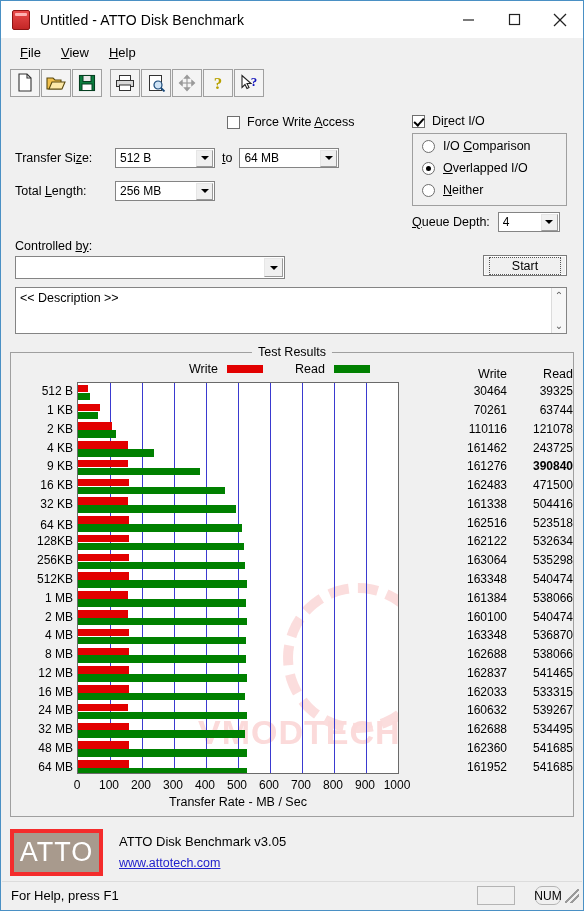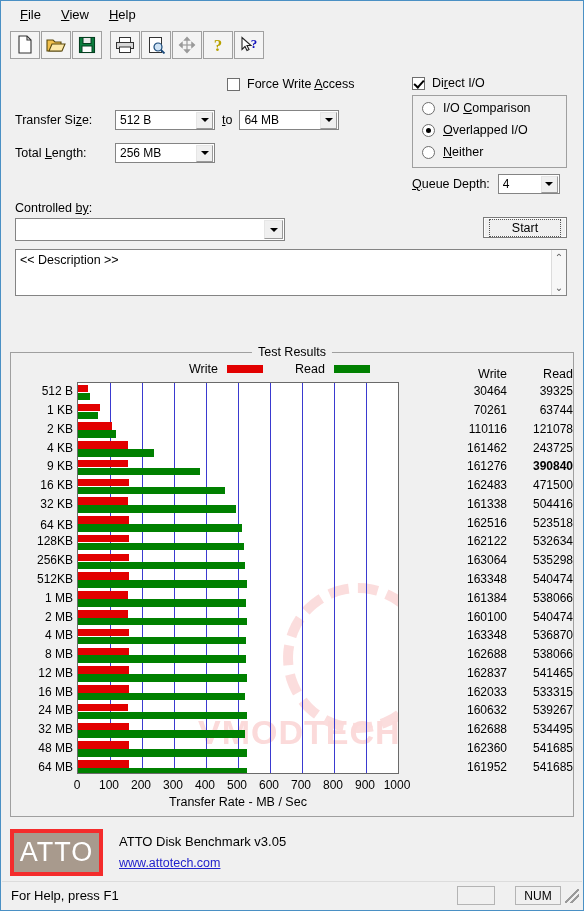--- a/index.html
+++ b/index.html
@@ -186,20 +186,42 @@
     background:
       linear-gradient(135deg,transparent 46%,#9a9a9a 46%,#9a9a9a 56%,transparent 56%),
       linear-gradient(135deg,transparent 66%,#9a9a9a 66%,#9a9a9a 76%,transparent 76%);
   }
 </style>
 </head>
 <body>
 
 <div class="window">
 
+  <div class="titlebar">
+    <div class="app-icon"></div>
+    <div class="title-text">Untitled - ATTO Disk Benchmark</div>
+    <div class="title-btns">
+      <div class="tb-btn">
+        <svg width="13" height="13" viewBox="0 0 13 13">
+            <line x1="1" y1="7" x2="12" y2="7" stroke="#222" stroke-width="1.2"></line>
+          </svg>
+      </div>
+      <div class="tb-btn">
+        <svg width="13" height="13" viewBox="0 0 13 13">
+            <rect x="1.5" y="1.5" width="10" height="10" fill="none" stroke="#222" stroke-width="1.2"></rect>
+          </svg>
+      </div>
+      <div class="tb-btn close">
+        <svg width="14" height="14" viewBox="0 0 14 14">
+            <line x1="1" y1="1" x2="13" y2="13" stroke="#222" stroke-width="1.2"></line>
+            <line x1="13" y1="1" x2="1" y2="13" stroke="#222" stroke-width="1.2"></line>
+          </svg>
+      </div>
+    </div>
+  </div>
 
   <div class="menubar">
     <div class="menu-item"><span class="u">F</span><span>ile</span></div>
     <div class="menu-item"><span class="u">V</span><span>iew</span></div>
     <div class="menu-item"><span class="u">H</span><span>elp</span></div>
   </div>
 
   <div class="toolbar">
     <div class="tgroup">
       <div class="tbutton">
@@ -511,17 +533,17 @@
     <div class="atto-logo">ATTO</div>
     <div class="footer-txt">
       <div class="l1">ATTO Disk Benchmark v3.05</div>
       <div class="l2">www.attotech.com</div>
     </div>
   </div>
 
   <div class="statusbar">
     <span>For Help, press F1</span>
     <span class="sb-pane" style="margin-left:auto;width:38px;"></span>
-    <span class="sb-pane" style="width:46px;margin-left:20px;">NUM</span>
+    <span class="sb-pane" style="width:26px;margin-left:20px;border-radius:7px;">NUM</span>
     <span class="grip"></span>
   </div>
 
 </div>
 
 </body></html>

